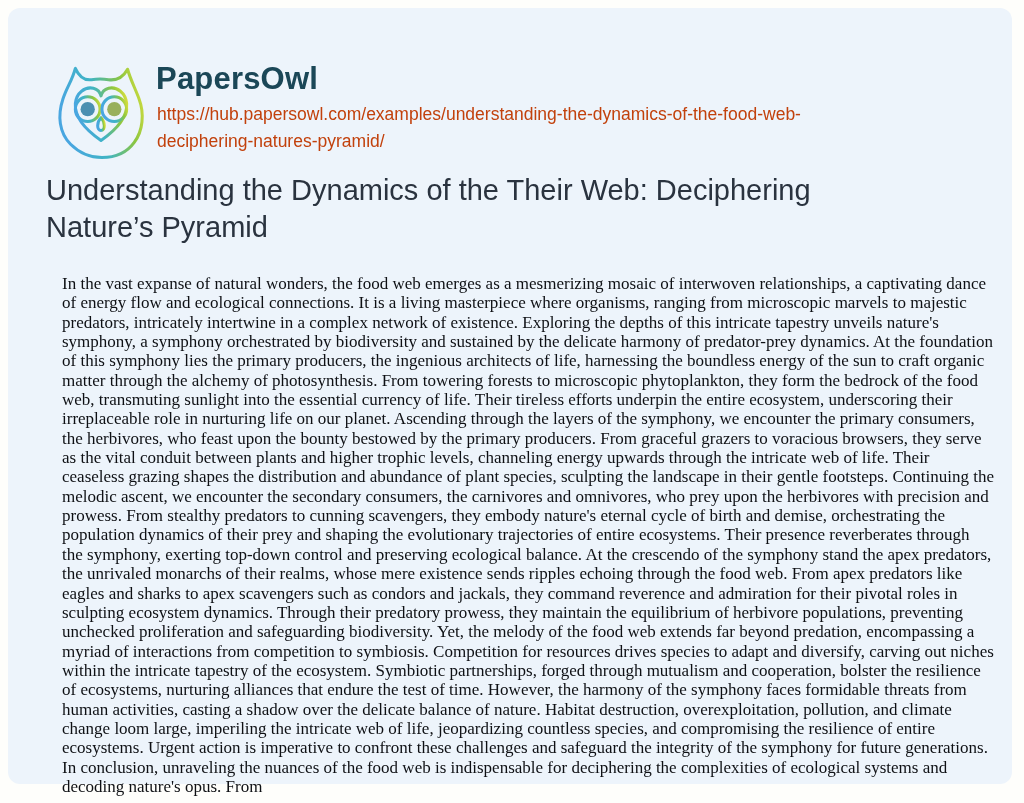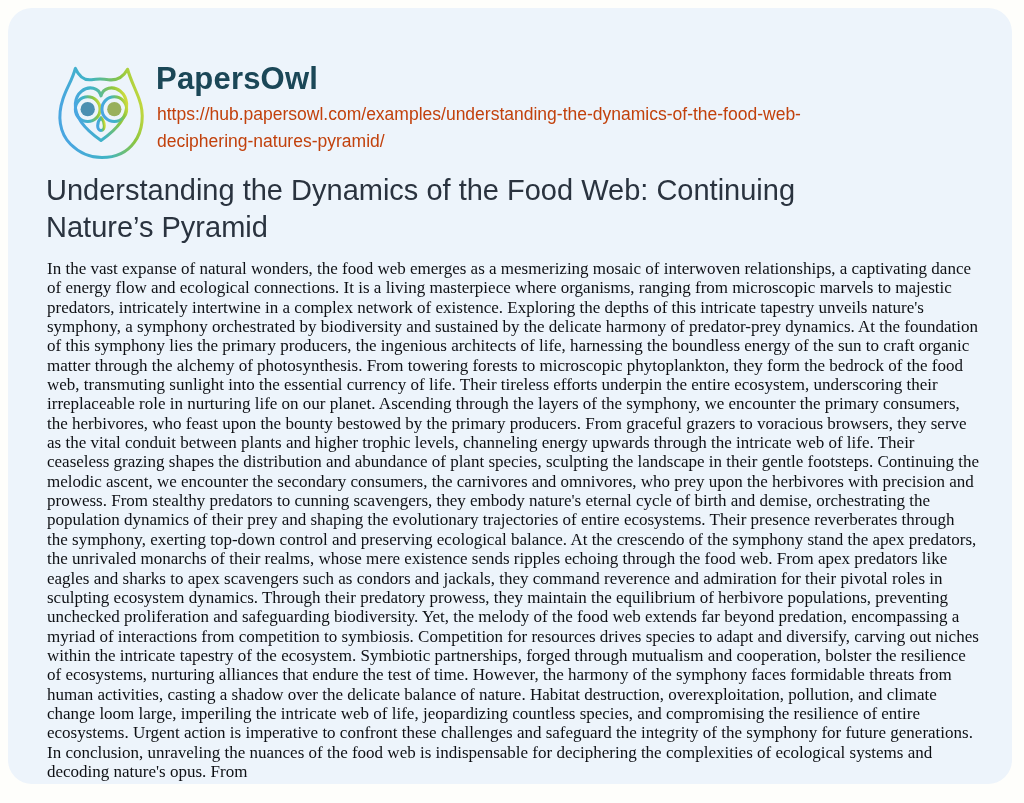--- a/index.html
+++ b/index.html
@@ -11,21 +11,21 @@
     background: #fefefb;
     font-family: "Liberation Sans", sans-serif;
   }
   .card {
     position: absolute;
     left: 8px;
     top: 8px;
     width: 1004px;
     height: 776px;
     background: #edf4fb;
-    border-radius: 24px;
+    border-radius: 12px;
   }
   .logo {
     position: absolute;
     left: 36px;
     top: 47px;
     width: 114px;
     height: 114px;
   }
   .brand {
     position: absolute;
@@ -57,21 +57,21 @@
     font-size: 29px;
     line-height: 37px;
     font-weight: 400;
     color: #2a333f;
   }
   .body-text {
     position: absolute;
     left: 38px;
     top: 250px;
     width: 932px;
-    margin: 1px;
+    margin: 16px;
     font-family: "Liberation Serif", serif;
     font-size: 17px;
     line-height: 19.35px;
     color: #0e1014;
   }
 </style>
 </head>
 <body>
 
 <div class="card">
@@ -95,17 +95,17 @@
       </g>
       <circle cx="46" cy="57" r="7.5" fill="#3884a8" opacity="0.9"></circle>
       <circle cx="74" cy="57" r="7.5" fill="#8fa94a" opacity="0.9"></circle>
     </svg>
   </div>
 
   <div class="brand">PapersOwl</div>
 
   <a class="url" href="#">https://hub.papersowl.com/examples/understanding-the-dynamics-of-the-food-web-deciphering-natures-pyramid/</a>
 
-  <h1 class="title">Understanding the Dynamics of the Food Web: Continuing Nature’s Pyramid</h1>
+  <h1 class="title">Understanding the Dynamics of the Their Web: Deciphering Nature’s Pyramid</h1>
 
   <p class="body-text">In the vast expanse of natural wonders, the food web emerges as a mesmerizing mosaic of interwoven relationships, a captivating dance of energy flow and ecological connections. It is a living masterpiece where organisms, ranging from microscopic marvels to majestic predators, intricately intertwine in a complex network of existence. Exploring the depths of this intricate tapestry unveils nature's symphony, a symphony orchestrated by biodiversity and sustained by the delicate harmony of predator-prey dynamics. At the foundation of this symphony lies the primary producers, the ingenious architects of life, harnessing the boundless energy of the sun to craft organic matter through the alchemy of photosynthesis. From towering forests to microscopic phytoplankton, they form the bedrock of the food web, transmuting sunlight into the essential currency of life. Their tireless efforts underpin the entire ecosystem, underscoring their irreplaceable role in nurturing life on our planet. Ascending through the layers of the symphony, we encounter the primary consumers, the herbivores, who feast upon the bounty bestowed by the primary producers. From graceful grazers to voracious browsers, they serve as the vital conduit between plants and higher trophic levels, channeling energy upwards through the intricate web of life. Their ceaseless grazing shapes the distribution and abundance of plant species, sculpting the landscape in their gentle footsteps. Continuing the melodic ascent, we encounter the secondary consumers, the carnivores and omnivores, who prey upon the herbivores with precision and prowess. From stealthy predators to cunning scavengers, they embody nature's eternal cycle of birth and demise, orchestrating the population dynamics of their prey and shaping the evolutionary trajectories of entire ecosystems. Their presence reverberates through the symphony, exerting top-down control and preserving ecological balance. At the crescendo of the symphony stand the apex predators, the unrivaled monarchs of their realms, whose mere existence sends ripples echoing through the food web. From apex predators like eagles and sharks to apex scavengers such as condors and jackals, they command reverence and admiration for their pivotal roles in sculpting ecosystem dynamics. Through their predatory prowess, they maintain the equilibrium of herbivore populations, preventing unchecked proliferation and safeguarding biodiversity. Yet, the melody of the food web extends far beyond predation, encompassing a myriad of interactions from competition to symbiosis. Competition for resources drives species to adapt and diversify, carving out niches within the intricate tapestry of the ecosystem. Symbiotic partnerships, forged through mutualism and cooperation, bolster the resilience of ecosystems, nurturing alliances that endure the test of time. However, the harmony of the symphony faces formidable threats from human activities, casting a shadow over the delicate balance of nature. Habitat destruction, overexploitation, pollution, and climate change loom large, imperiling the intricate web of life, jeopardizing countless species, and compromising the resilience of entire ecosystems. Urgent action is imperative to confront these challenges and safeguard the integrity of the symphony for future generations. In conclusion, unraveling the nuances of the food web is indispensable for deciphering the complexities of ecological systems and decoding nature's opus. From</p>
 
 </div>
 
 </body></html>

